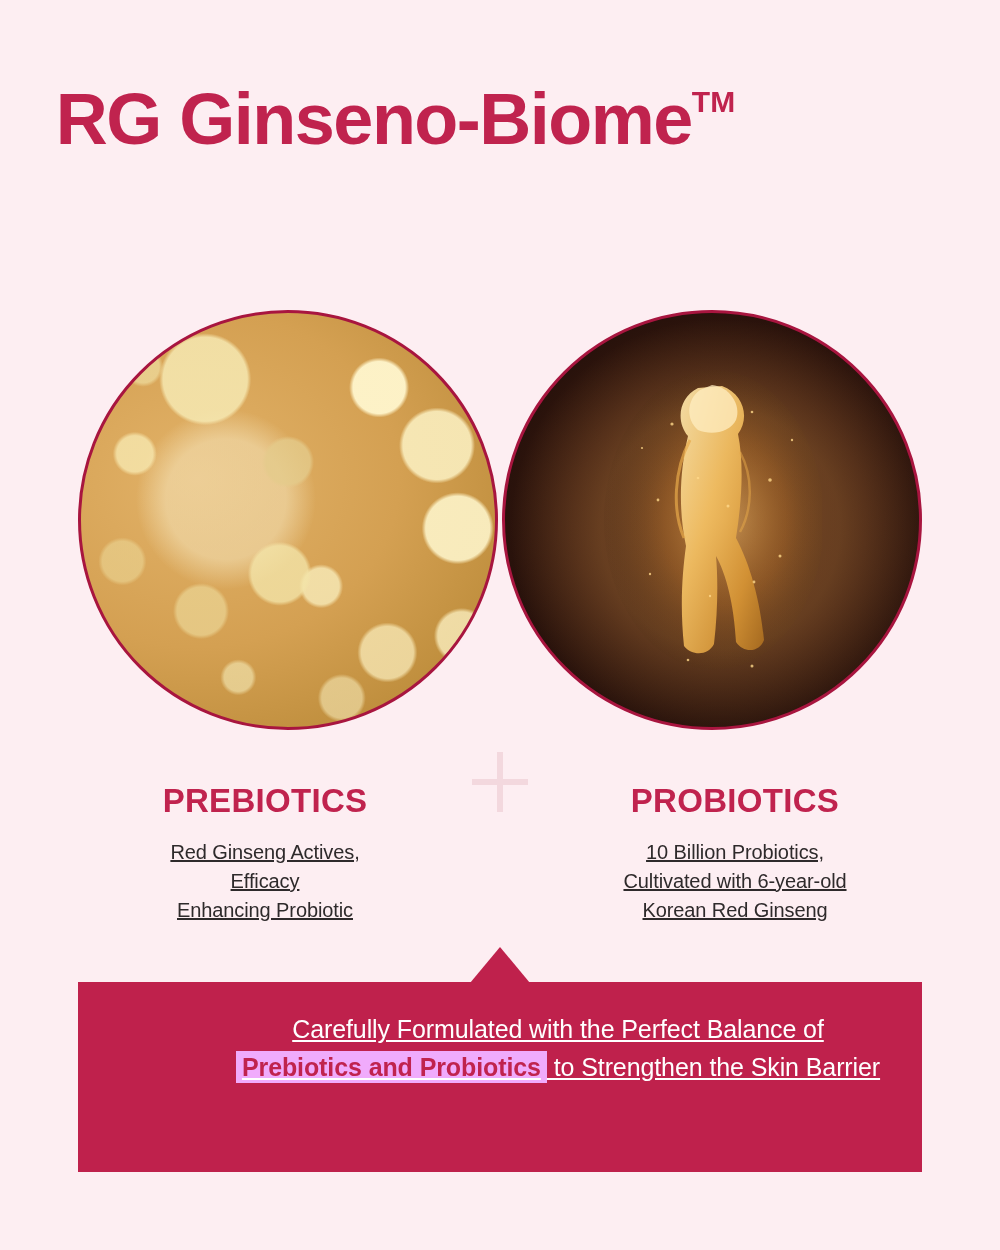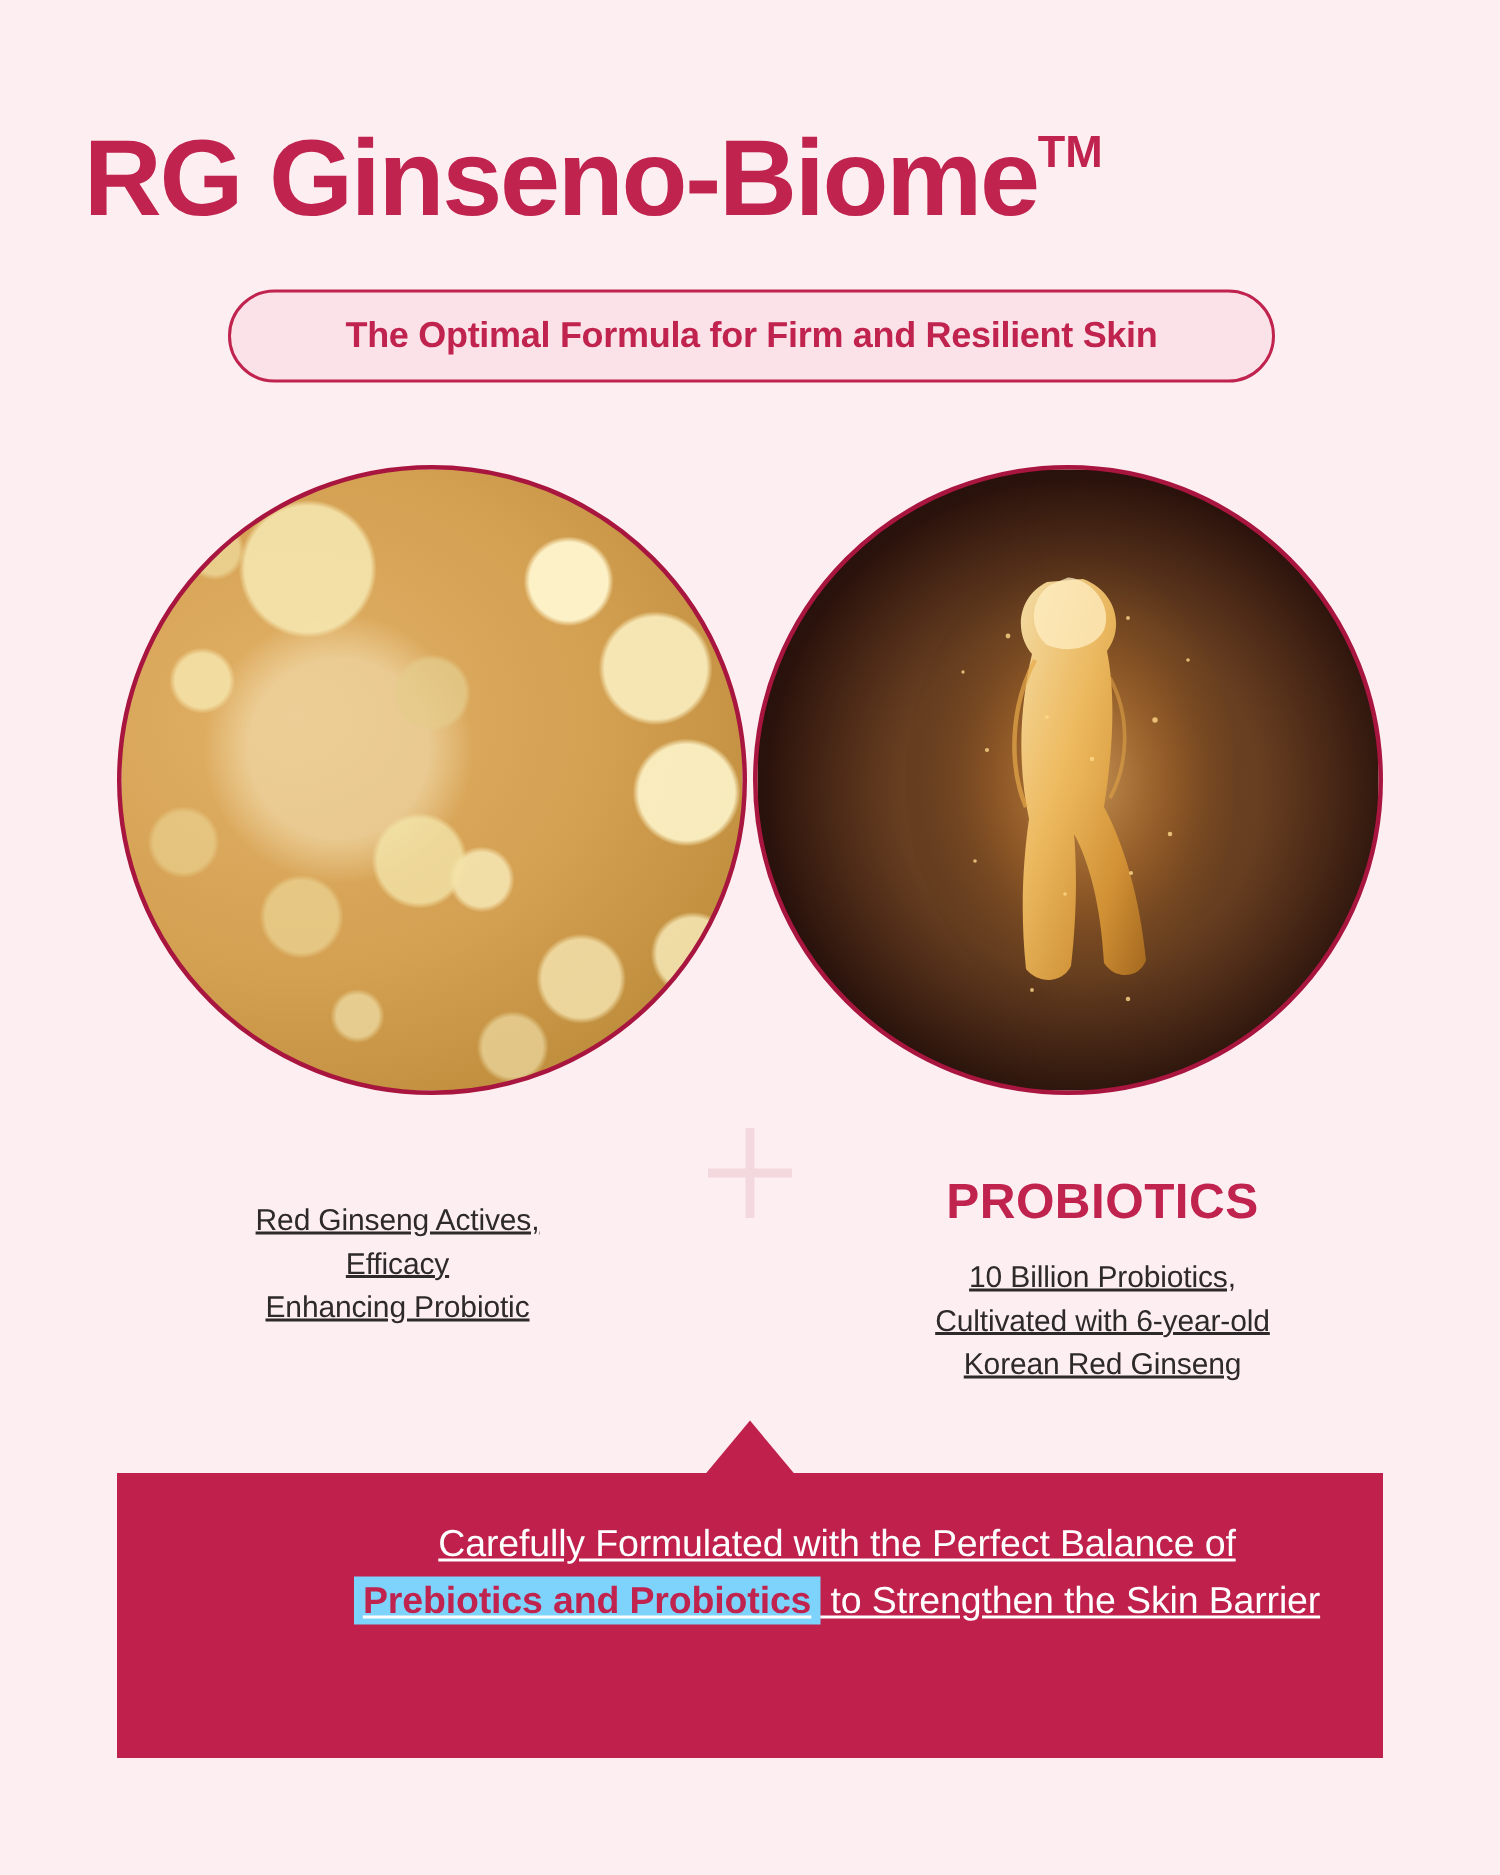--- a/index.html
+++ b/index.html
@@ -202,41 +202,38 @@
     left: 78px;
     top: 1010px;
     width: 960px;
     text-align: center;
     color: #ffffff;
     font-size: 25px;
     line-height: 38px;
     letter-spacing: -0.1px;
   }
   .banner-text .hl {
-    background: #7dd3fc;
+    background: #f0abfc;
     color: #c0234e;
     font-weight: 700;
     padding: 2px 6px;
     box-decoration-break: clone;
     -webkit-box-decoration-break: clone;
   }
   .banner-line { display: block; text-decoration: underline; }
 </style>
 </head>
 <body>
 
 <div class="page">
 
   <div class="title-wrap">
     <h1 class="title"><span>RG Ginseno-Biome</span><sup class="tm">TM</sup></h1>
   </div>
 
-  <div class="pill">
-    <span class="pill-text">The Optimal Formula for Firm and Resilient Skin</span>
-  </div>
 
   <div class="circles">
 
     <div class="circle circle-left"></div>
 
     <div class="circle circle-right">
       <svg class="ginseng" viewBox="0 0 220 320">
         <defs>
           <radialGradient id="glow" cx="55%" cy="50%" r="62%">
             <stop offset="0%" stop-color="#ffcf7a" stop-opacity="0.55"></stop>
@@ -285,20 +282,21 @@
     </div>
   </div>
 
   <div class="plus">
     <span class="bar-h"></span>
     <span class="bar-v"></span>
   </div>
 
   <div class="cols">
     <div class="col col-left">
+      <div class="col-title">PREBIOTICS</div>
       <div class="col-desc">
         <span class="banner-line">Red Ginseng Actives,</span>
         <span class="banner-line">Efficacy</span>
         <span class="banner-line">Enhancing Probiotic</span>
       </div>
     </div>
     <div class="col col-right">
       <div class="col-title">PROBIOTICS</div>
       <div class="col-desc">
         <span class="banner-line">10 Billion Probiotics,</span>

